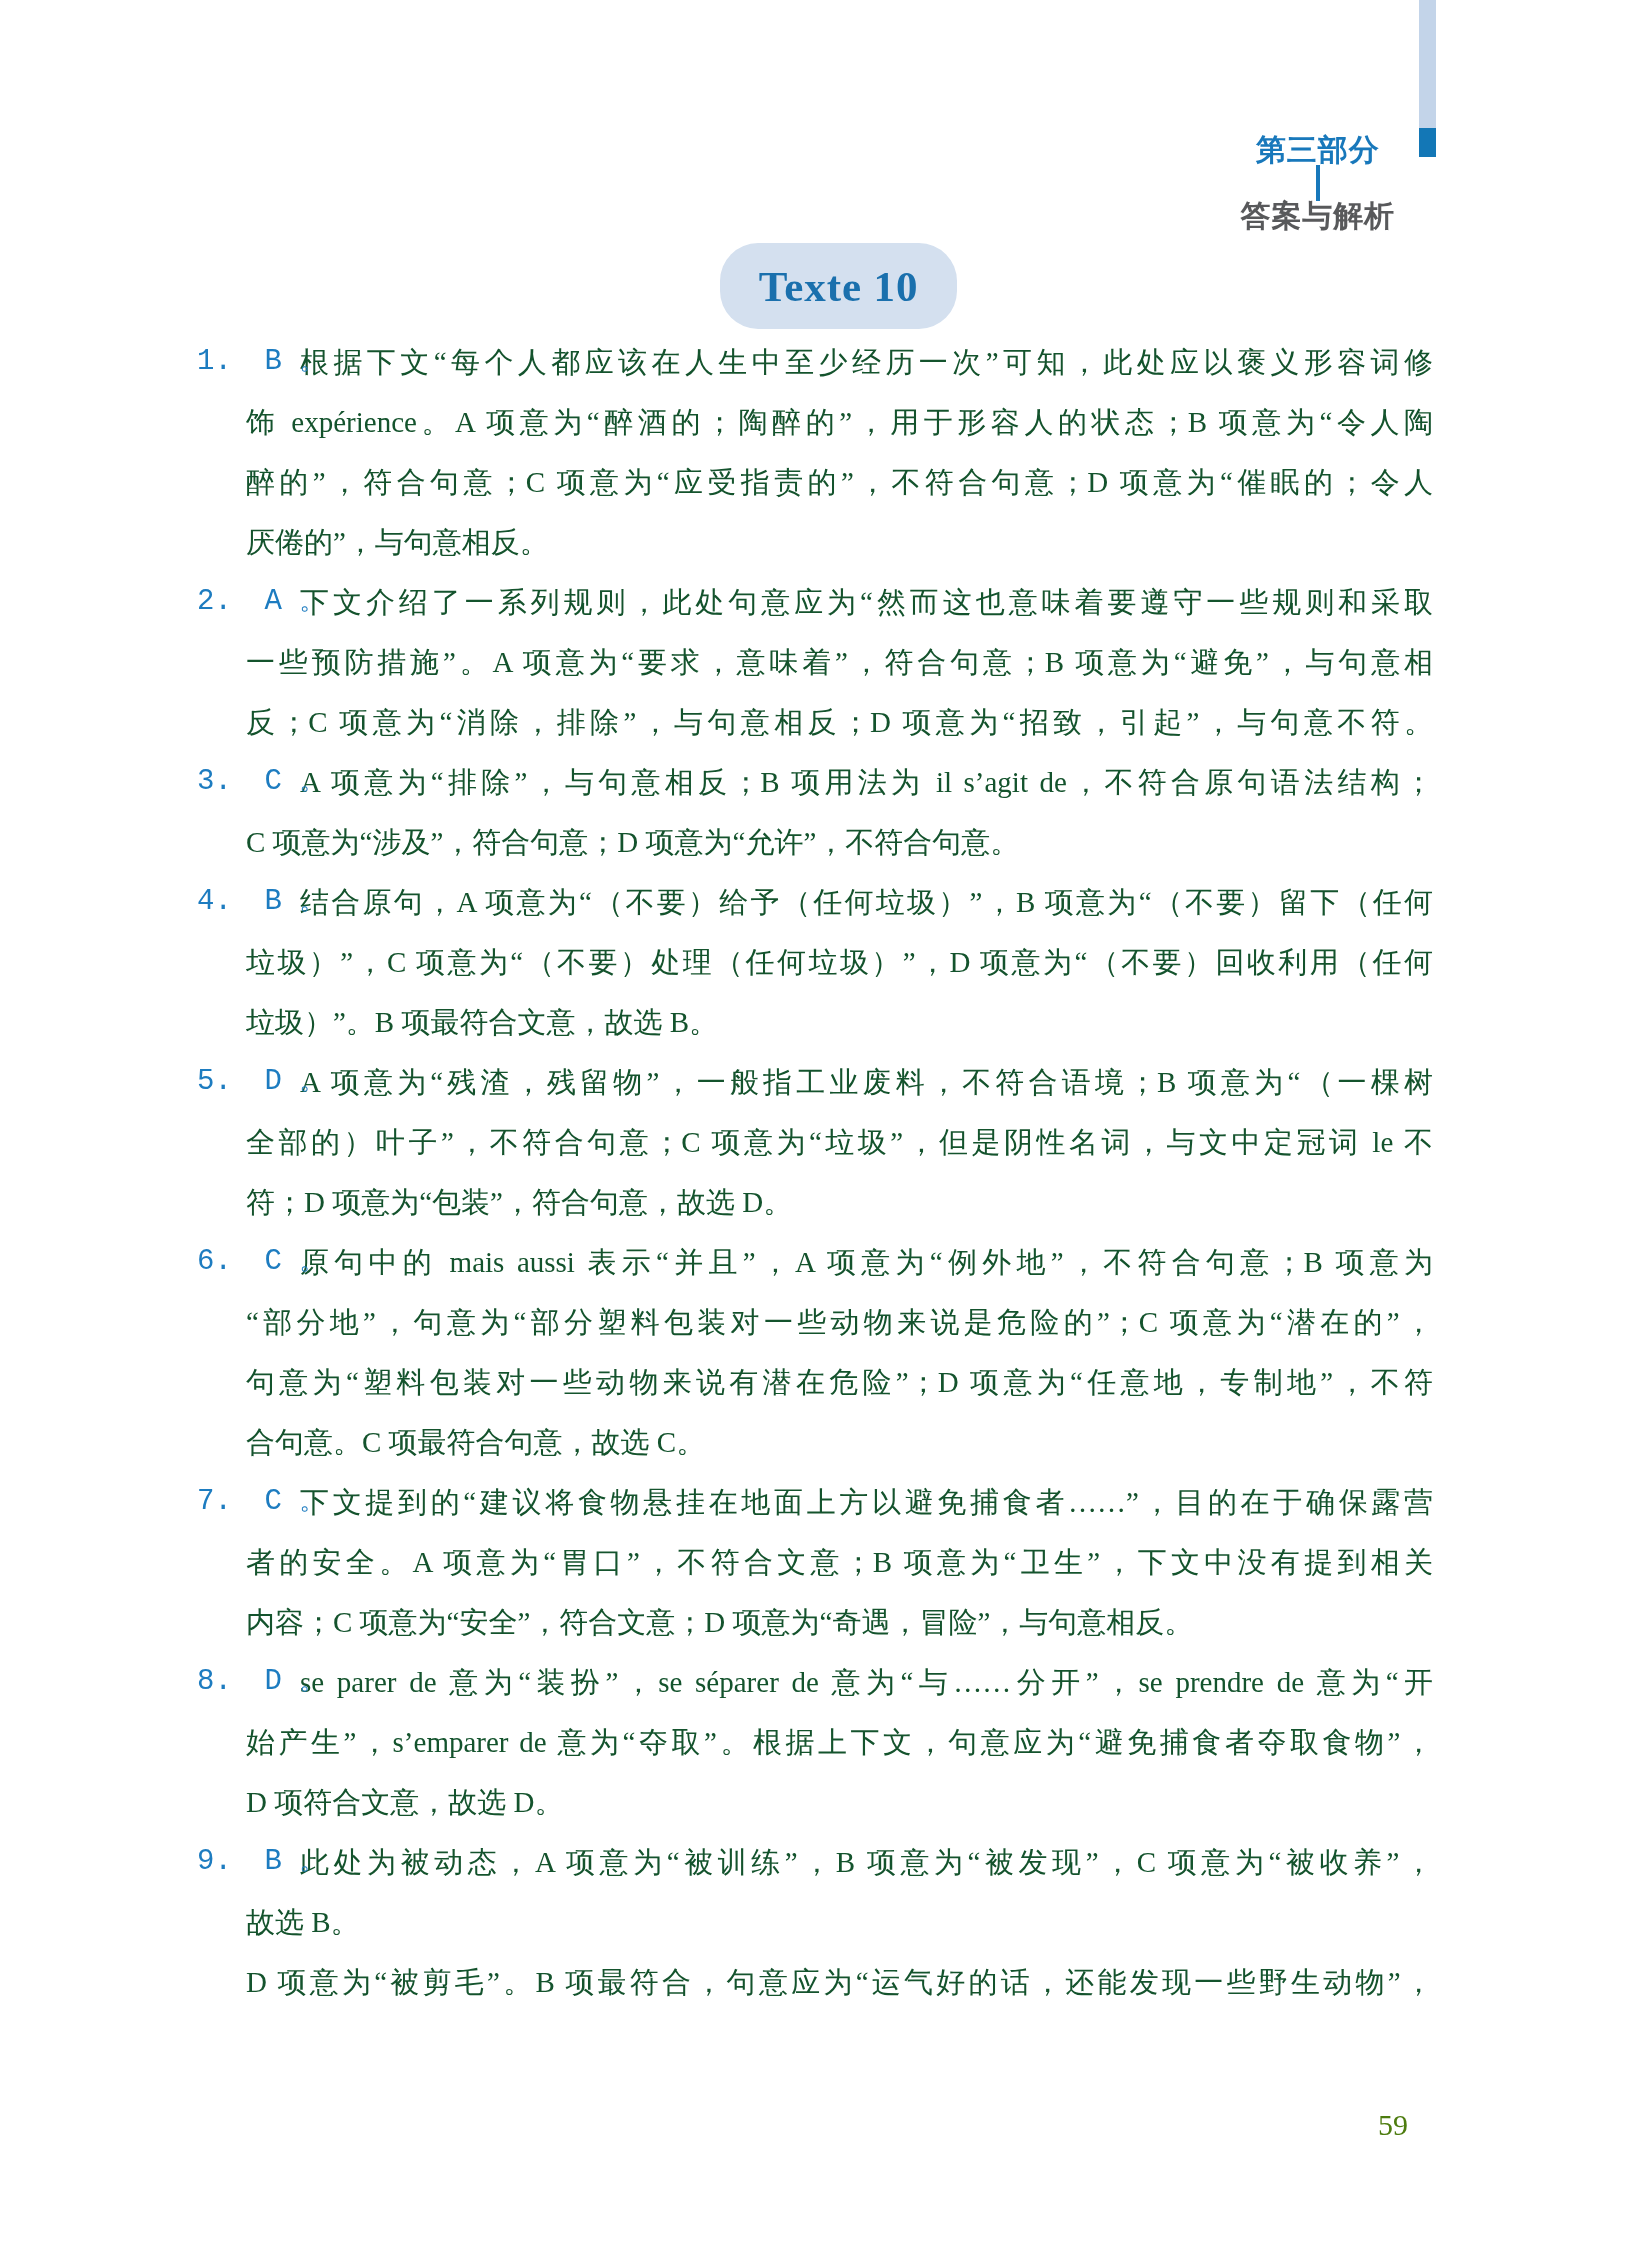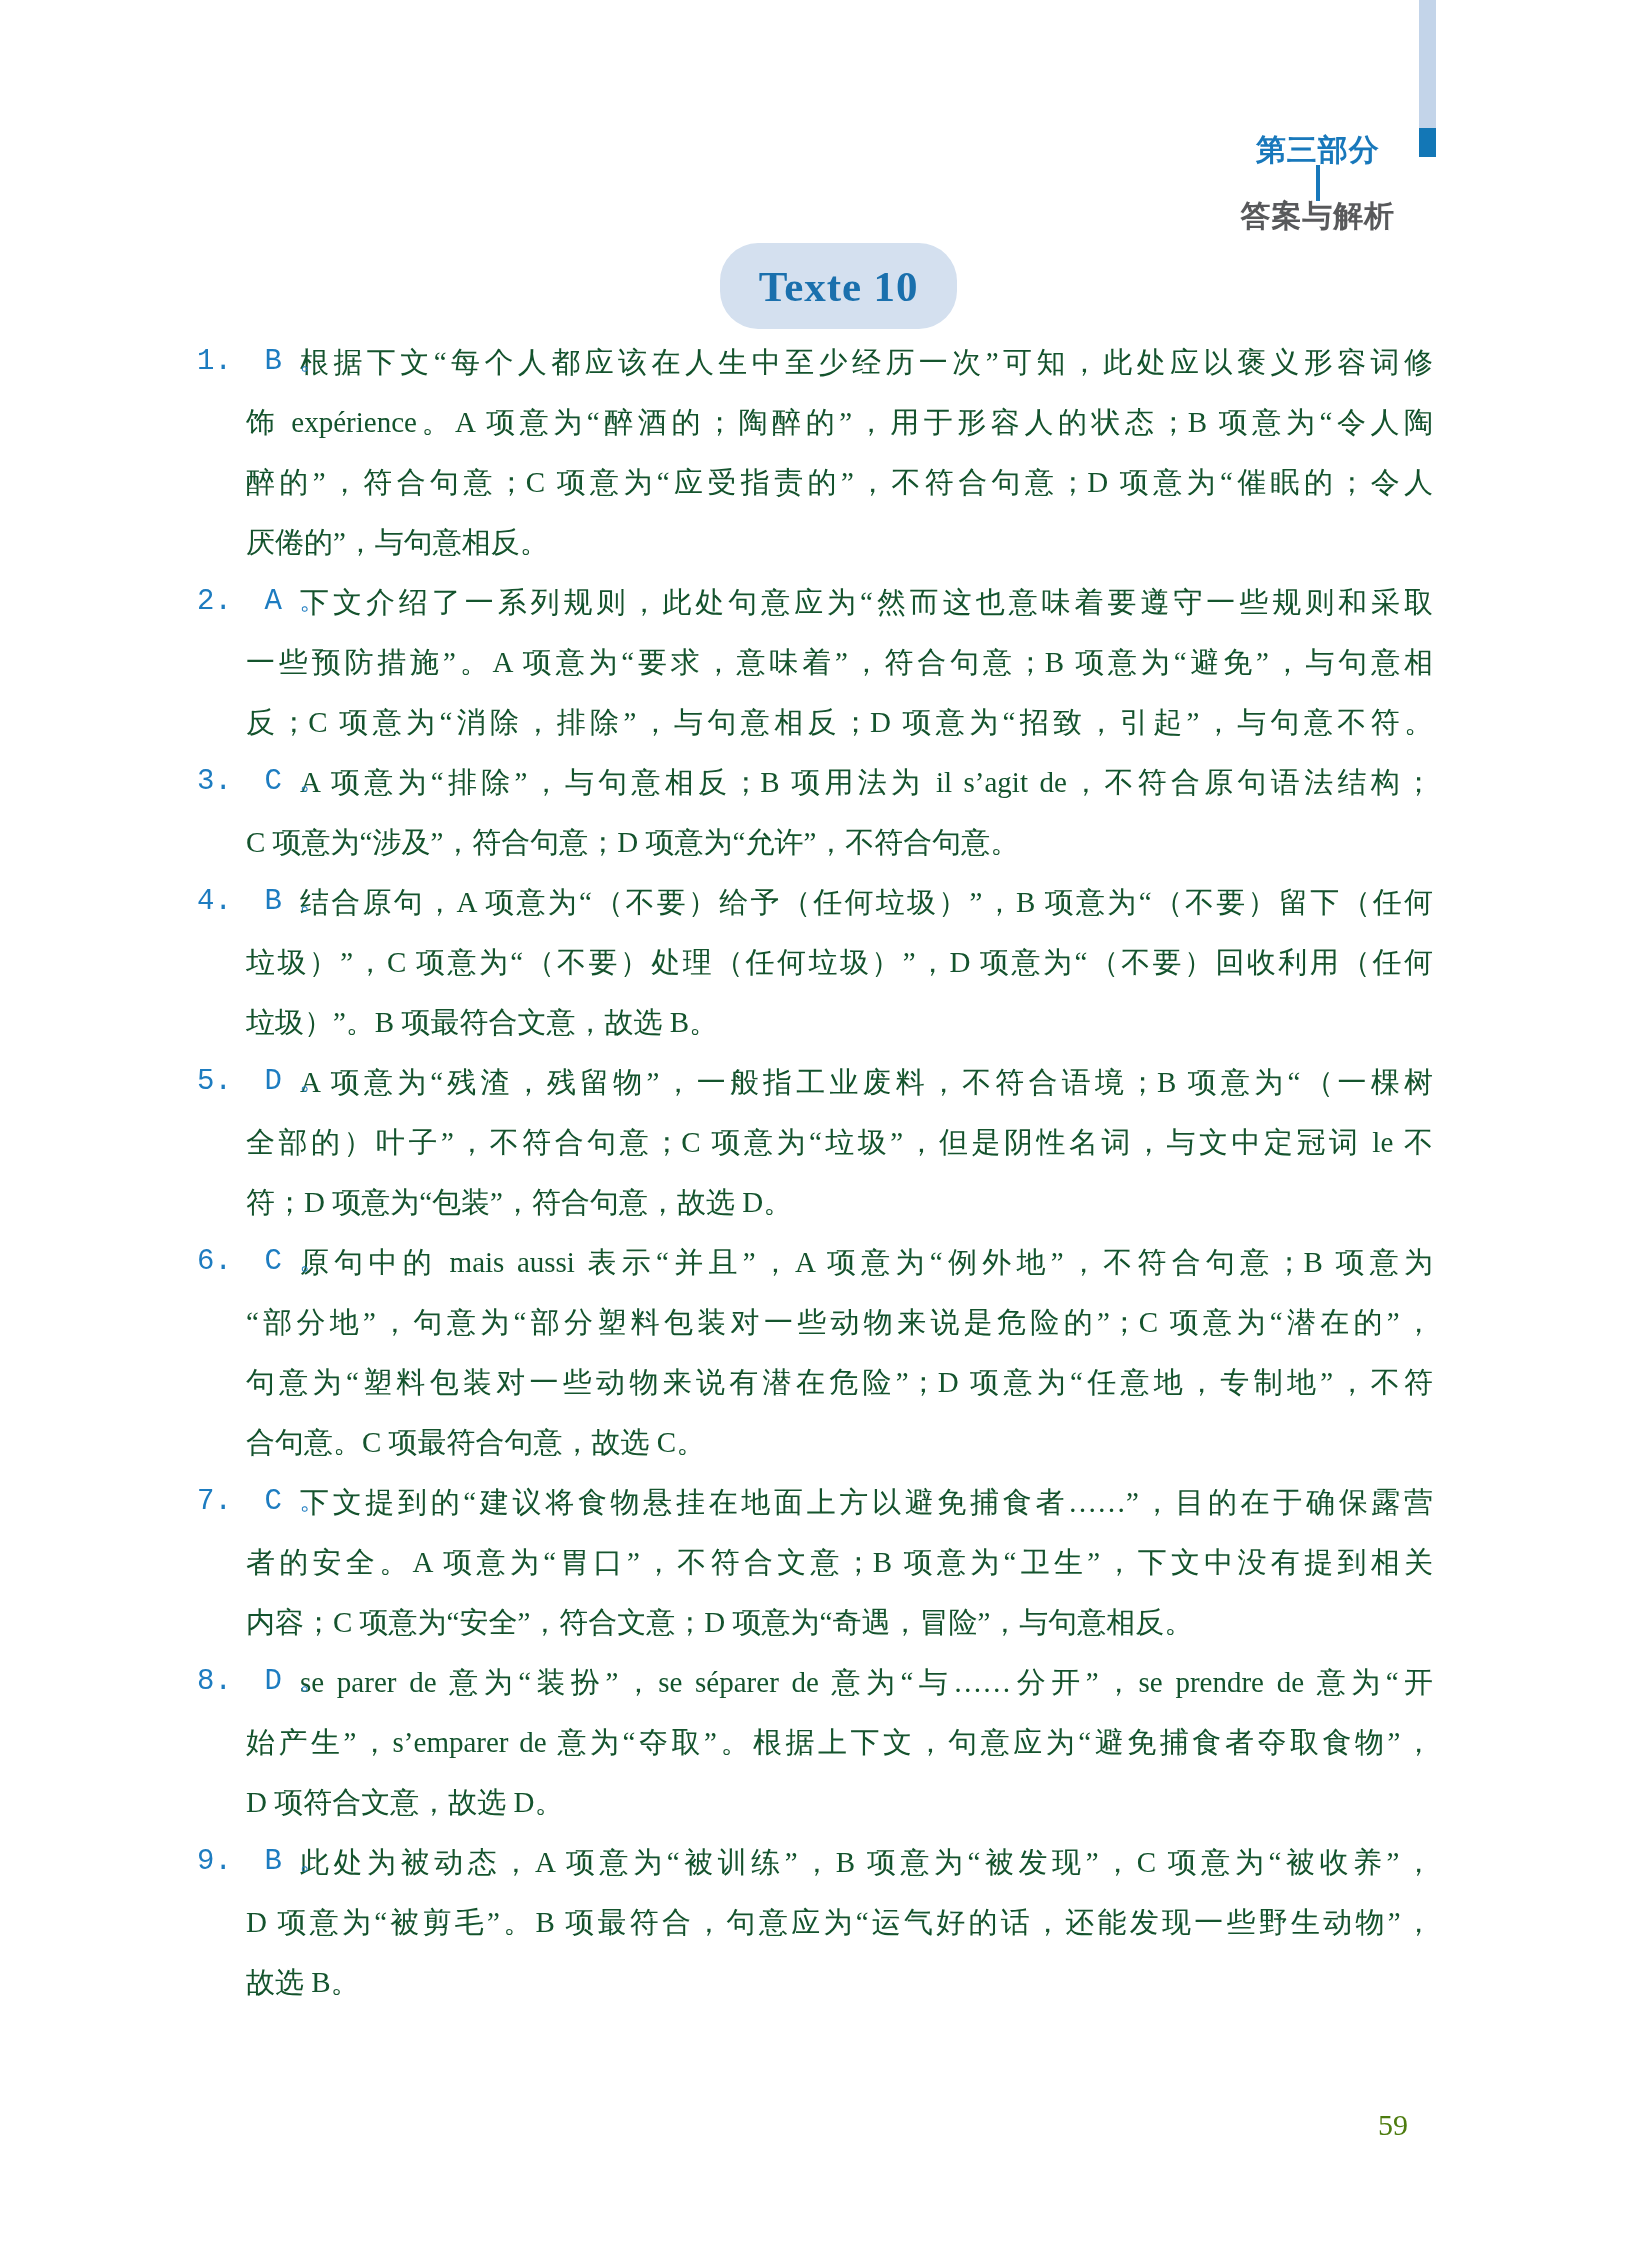--- a/index.html
+++ b/index.html
@@ -179,22 +179,22 @@
       <div class="line">D 项符合文意，故选 D。</div>
     </div>
 
     <div class="item">
       <div class="marker">
         <span class="num">9.</span>
         <span class="ans">B</span>
         <span class="circ">。</span>
       </div>
       <div class="line full first">此处为被动态，A 项意为“被训练”，B 项意为“被发现”，C 项意为“被收养”，</div>
+      <div class="line">故选 B。</div>
       <div class="line full">D 项意为“被剪毛”。B 项最符合，句意应为“运气好的话，还能发现一些野生动物”，</div>
-      <div class="line">故选 B。</div>
     </div>
 
   </div>
 
   <div class="pagenum">59</div>
 
 </div>
 
 
 </body></html>

